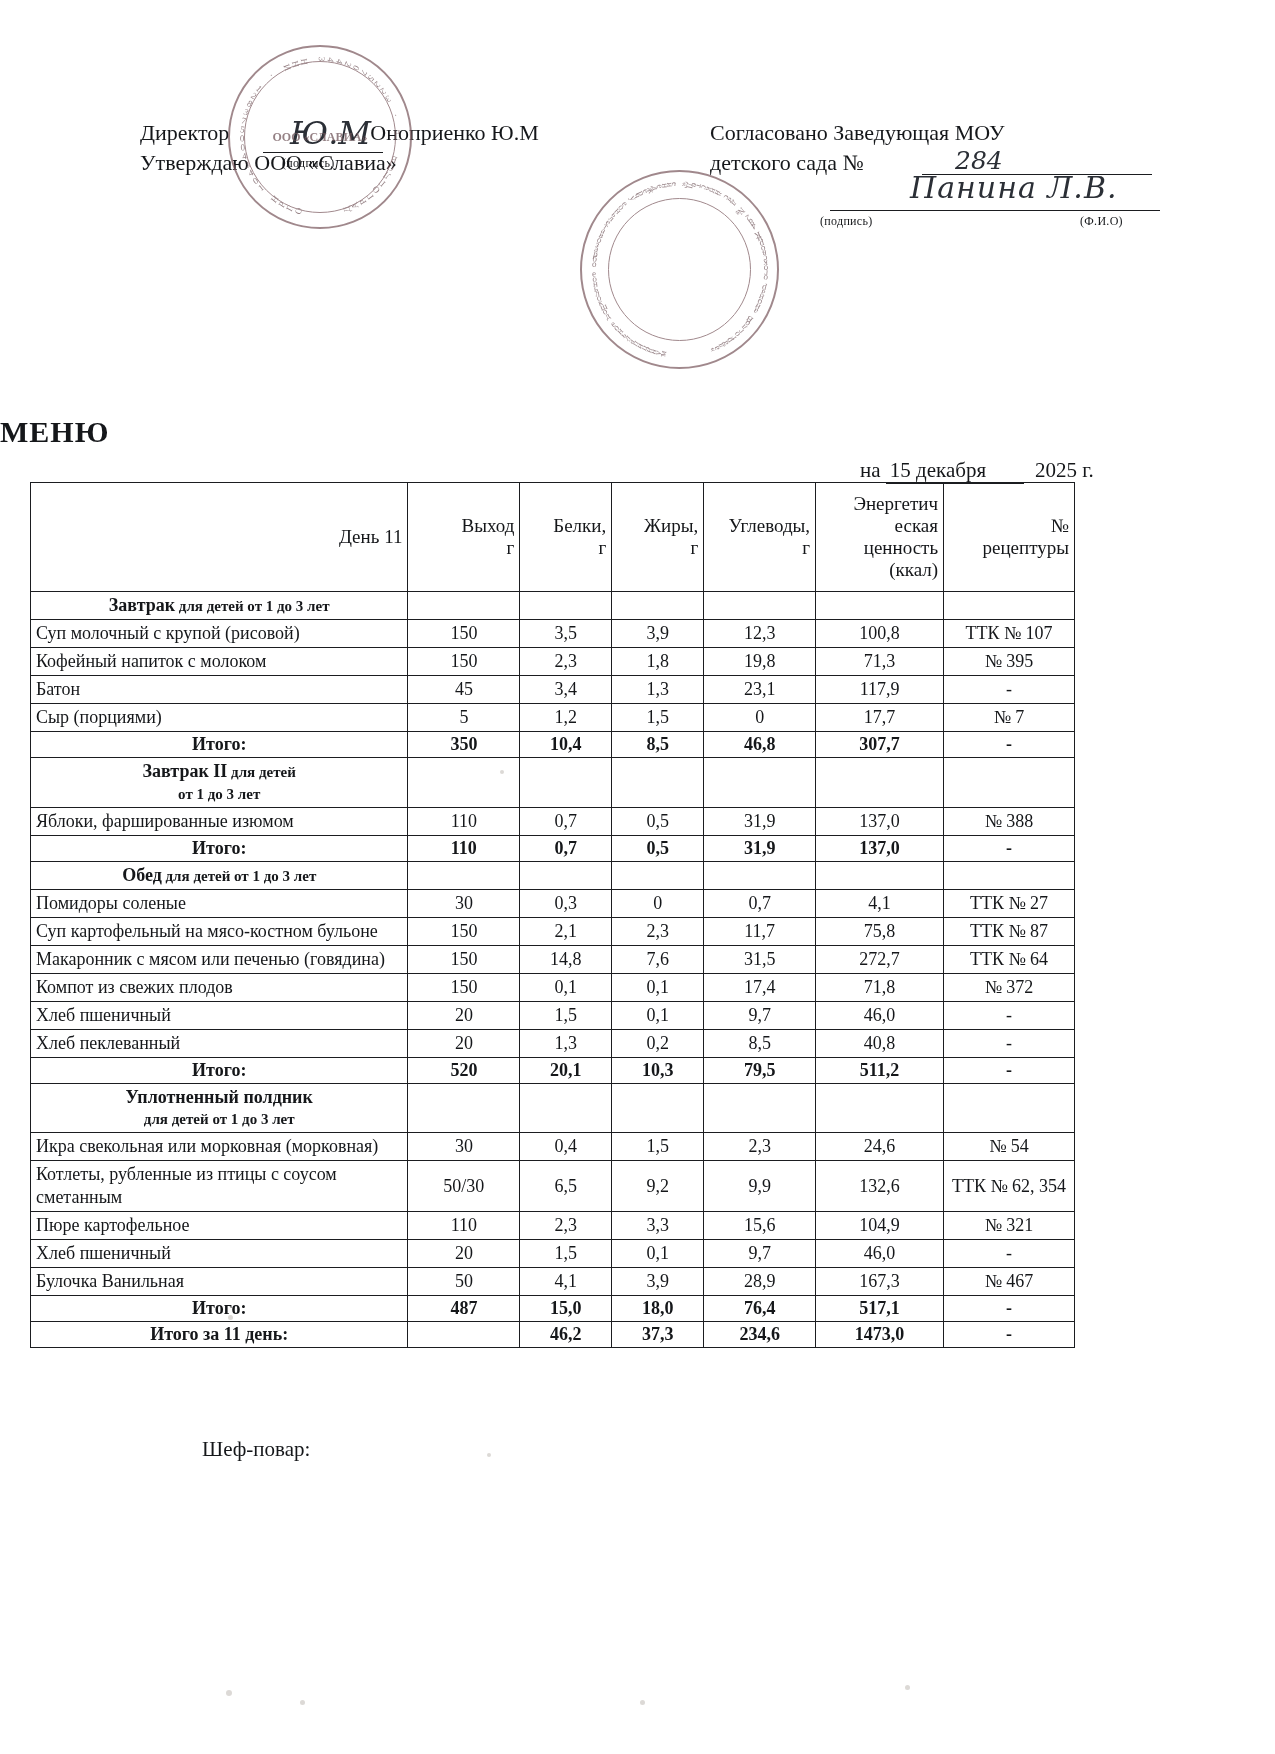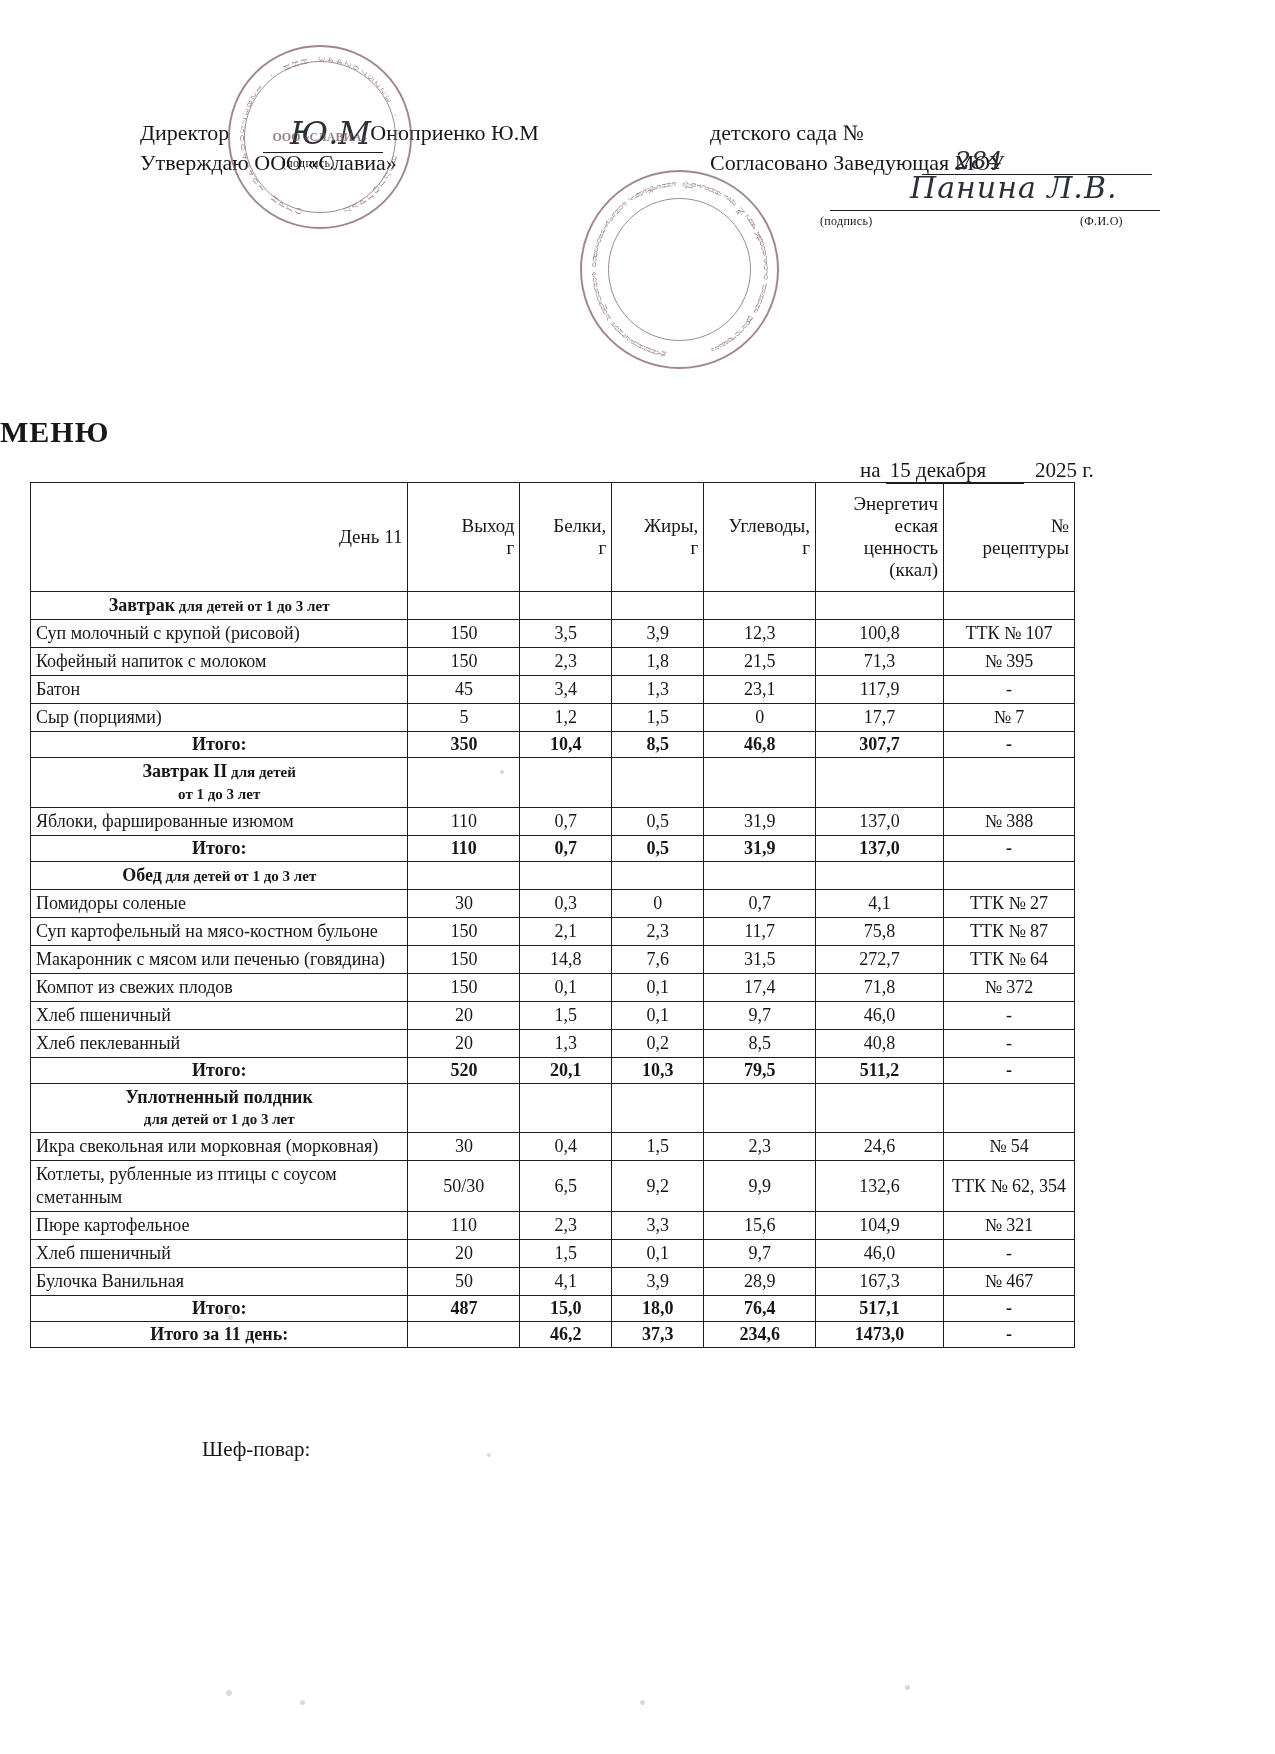--- a/index.html
+++ b/index.html
@@ -295,22 +295,22 @@
       <span style="display:inline-block;width:130px"></span>
       <span>Оноприенко Ю.М</span>
     </div>
     <div class="line-row">Утверждаю ООО «Славиа»</div>
     <div class="u-left-sign"></div>
     <div class="u-left-sign-label sub-label">(подпись)</div>
     <div class="hand hand-sign-left">Ю.М</div>
   </div>
 
   <div class="approve-right">
+    <div class="line-row">Согласовано Заведующая МОУ</div>
     <div class="line-row">детского сада №</div>
-    <div class="line-row">Согласовано Заведующая МОУ</div>
     <div class="hand hand-num">284</div>
     <div class="right-underline-1"></div>
     <div class="hand hand-sign-right">Панина Л.В.</div>
     <div class="right-underline-2"></div>
     <div class="right-sub-1 sub-label">(подпись)</div>
     <div class="right-sub-2 sub-label">(Ф.И.О)</div>
   </div>
 </div>
 
 <div class="stamp stamp-1">
@@ -540,21 +540,21 @@
         <td class="num">3,9</td>
         <td class="num">12,3</td>
         <td class="num">100,8</td>
         <td class="num">ТТК № 107</td>
       </tr>
       <tr>
         <td class="dish">Кофейный напиток с молоком</td>
         <td class="num">150</td>
         <td class="num">2,3</td>
         <td class="num">1,8</td>
-        <td class="num">21,5</td>
+        <td class="num">19,8</td>
         <td class="num">71,3</td>
         <td class="num">№ 395</td>
       </tr>
       <tr>
         <td class="dish">Батон</td>
         <td class="num">45</td>
         <td class="num">3,4</td>
         <td class="num">1,3</td>
         <td class="num">23,1</td>
         <td class="num">117,9</td>

